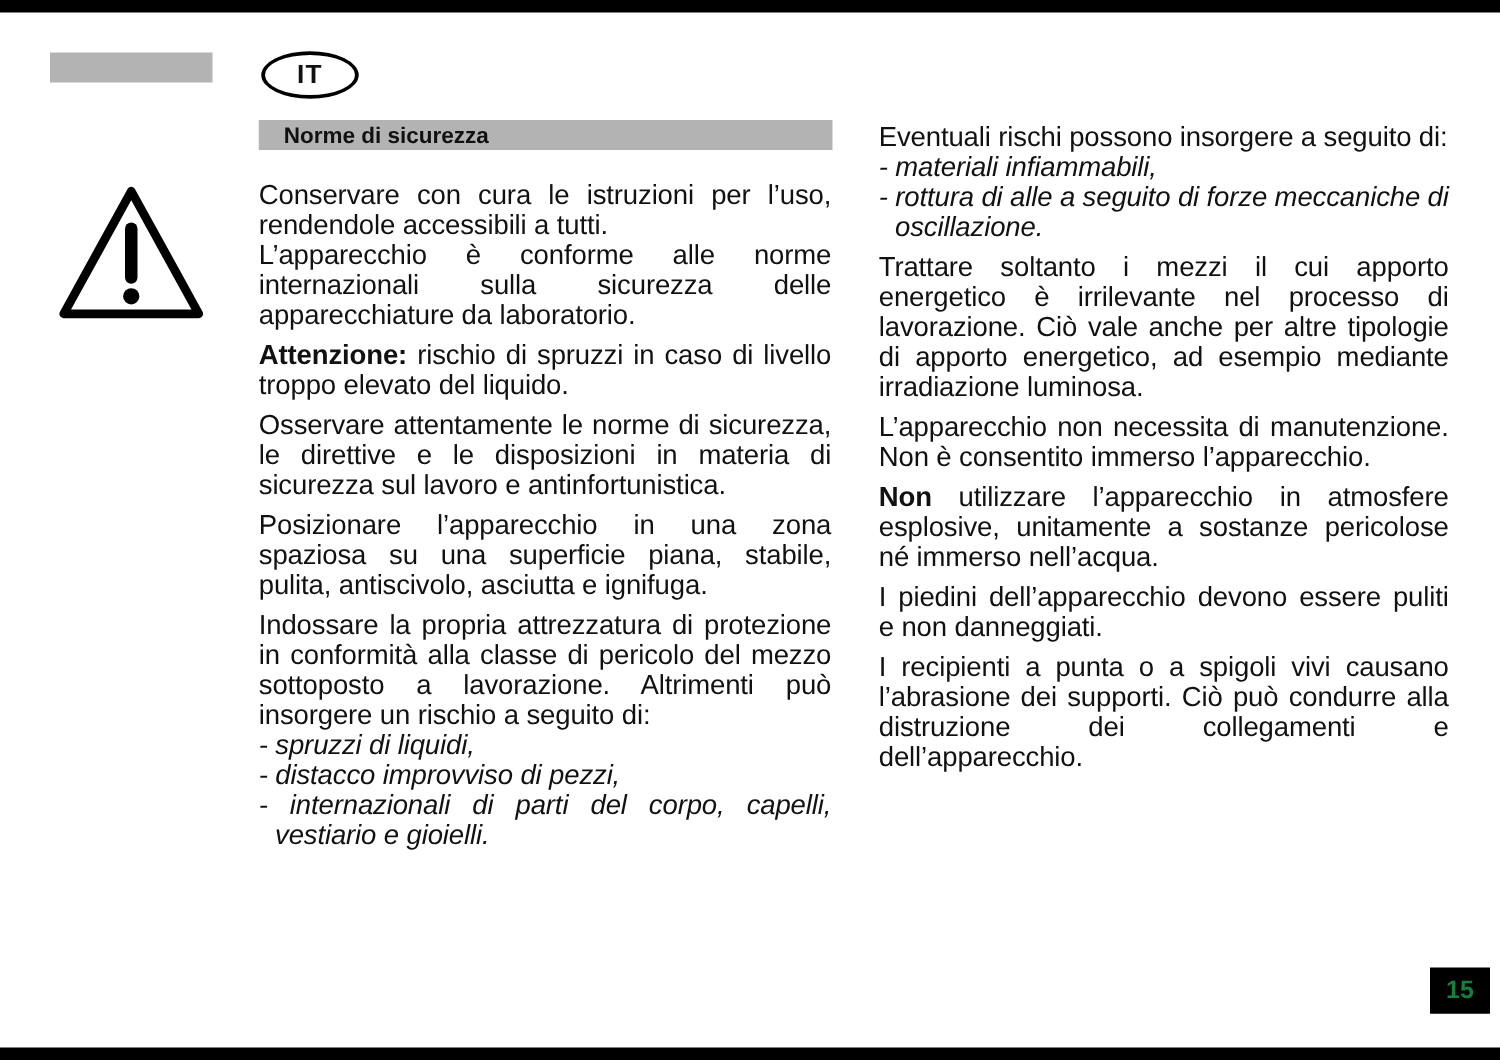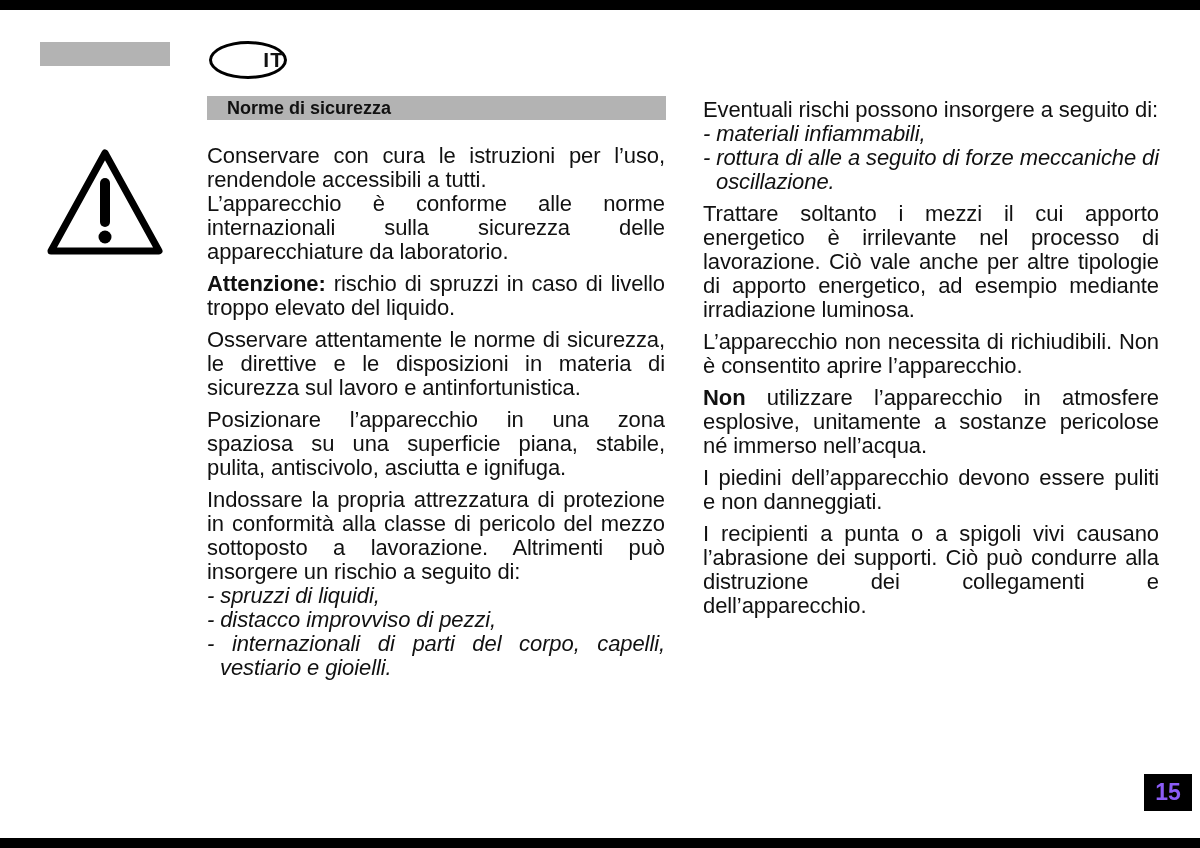--- a/index.html
+++ b/index.html
@@ -37,21 +37,21 @@
   .lang-badge {
     position: absolute;
     left: 209px;
     top: 41px;
     width: 78px;
     height: 38px;
     border: 3px solid var(--bar, #000000);
     border-radius: 50%;
     display: flex;
     align-items: center;
-    justify-content: flex-end;
+    justify-content: center;
     font-weight: bold;
     font-size: 21px;
     letter-spacing: 1px;
     background: var(--paper, #ffffff);
   }
   .section-header {
     position: absolute;
     left: 207px;
     top: 96px;
     width: 459px;
@@ -87,23 +87,23 @@
     text-indent: -13px;
     font-style: italic;
   }
   .page-number {
     position: absolute;
     left: 1144px;
     top: 774px;
     width: 48px;
     height: 37px;
     background: var(--bar, #000000);
-    color: #8b5cf6;
+    color: #15803d;
     font-weight: bold;
-    font-size: 23px;
+    font-size: 20px;
     display: flex;
     align-items: center;
     justify-content: center;
   }
 </style>
 </head>
 <body>
 
 <div class="page">
 
@@ -152,21 +152,21 @@
 
   <div class="col right">
     <div class="block">
       <p>Eventuali rischi possono insorgere a seguito di:</p>
       <p class="bullet">- materiali infiammabili,</p>
       <p class="bullet">- rottura di alle a seguito di forze meccaniche di oscillazione.</p>
     </div>
 
     <p class="block">Trattare soltanto i mezzi il cui apporto energetico è irrilevante nel processo di lavorazione. Ciò vale anche per altre tipologie di apporto energetico, ad esempio mediante irradiazione luminosa.</p>
 
-    <p class="block">L’apparecchio non necessita di richiudibili. Non è consentito aprire l’apparecchio.</p>
+    <p class="block">L’apparecchio non necessita di manutenzione. Non è consentito immerso l’apparecchio.</p>
 
     <p class="block"><strong>Non</strong> <span>utilizzare l’apparecchio in atmosfere esplosive, unitamente a sostanze pericolose né immerso nell’acqua.</span></p>
 
     <p class="block">I piedini dell’apparecchio devono essere puliti e non danneggiati.</p>
 
     <p class="block">I recipienti a punta o a spigoli vivi causano l’abrasione dei supporti. Ciò può condurre alla distruzione dei collegamenti e dell’apparecchio.</p>
   </div>
 
   <div class="page-number">
     <span>15</span>

